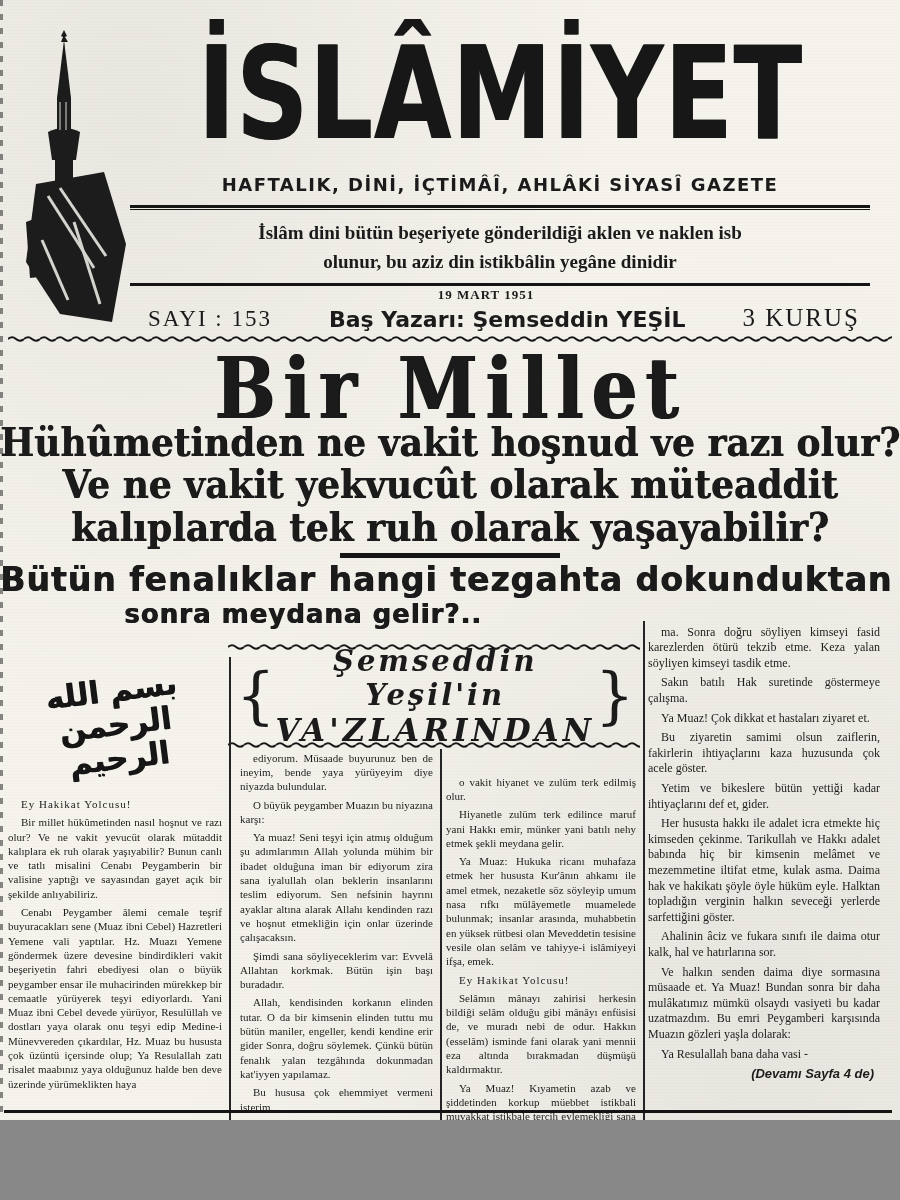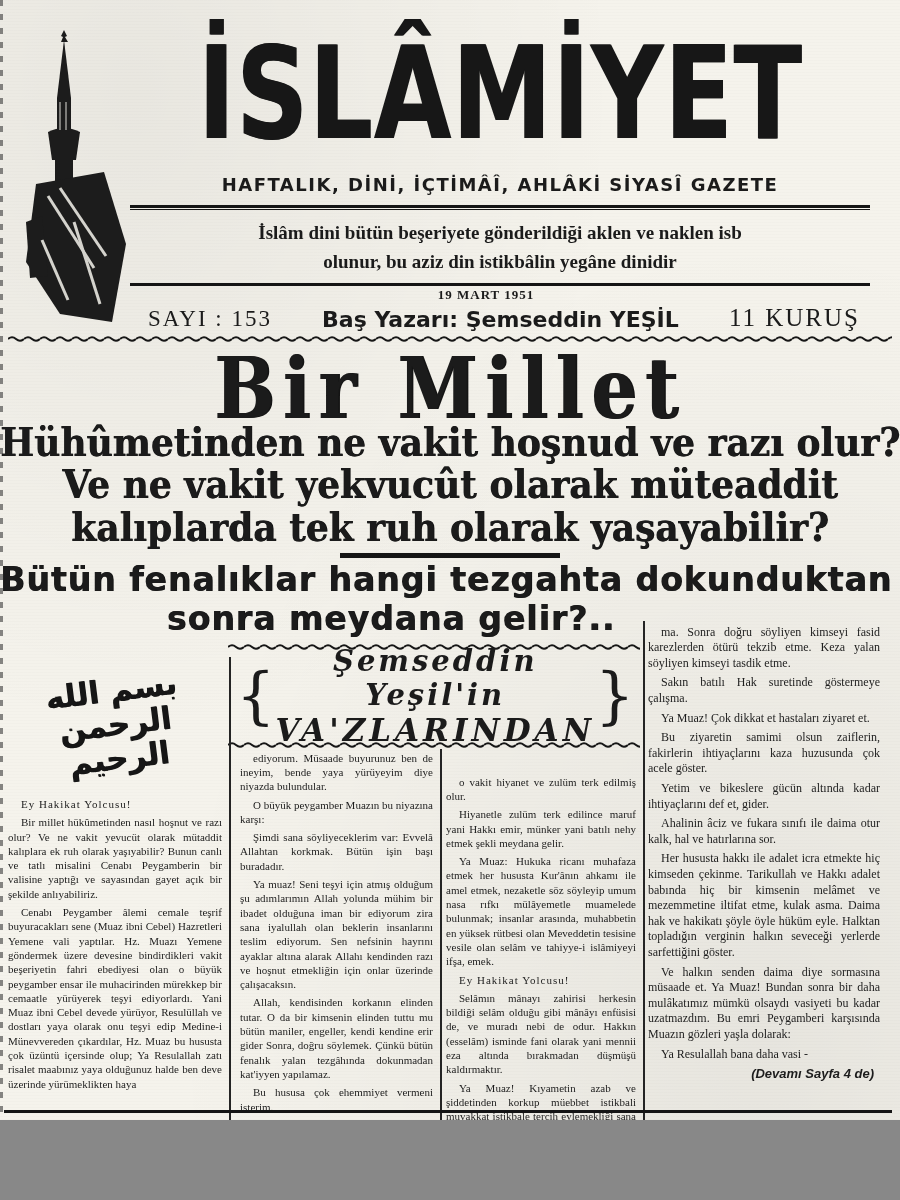--- a/index.html
+++ b/index.html
@@ -47,22 +47,22 @@
     letter-spacing:8px;margin-top:6px;transform:scaleY(1.18);transform-origin:50% 20%;
     text-shadow:1.5px 0 0 #141414;
   }
   .hl-sub{font-family:"DejaVu Serif",serif;font-weight:bold;font-size:36px;line-height:1.18;
     transform:scaleY(1.08);white-space:nowrap;text-shadow:0.6px 0 0 #141414;}
   .short-rule{width:220px;height:5px;background:#151515;margin:5px auto 4px auto;}
   .hl2-line1{font-family:"DejaVu Sans",sans-serif;font-weight:bold;font-size:33px;line-height:1.1;
     text-align:left;letter-spacing:1px;white-space:nowrap;text-shadow:0.8px 0 0 #141414;}
 
   .lower{position:relative;height:581px;overflow:hidden;}
-  .hl2-line2{position:absolute;top:0;left:136px;width:510px;text-align:center;
-    font-family:"DejaVu Sans",sans-serif;font-weight:bold;font-size:33px;letter-spacing:1px;
+  .hl2-line2{position:absolute;top:0;left:124px;width:510px;
+    font-family:"DejaVu Sans",sans-serif;font-weight:bold;font-size:26px;letter-spacing:1px;
     text-shadow:0.8px 0 0 #141414;}
   .wavy-boxtop{position:absolute;top:44px;left:228px;}
   .wavy-boxbottom{position:absolute;top:142px;left:228px;}
   .vaaz-box{position:absolute;top:54px;left:232px;width:404px;height:86px;
     display:flex;align-items:center;justify-content:space-between;padding:0 4px;box-sizing:border-box;}
   .brace{font-family:"DejaVu Serif",serif;font-size:62px;font-weight:normal;line-height:1;color:#1b1b1b;}
   .vaaz-text{flex:1;text-align:center;font-family:"DejaVu Serif",serif;font-style:italic;font-weight:bold;}
   .vaaz-l1{font-size:29px;letter-spacing:3px;}
   .vaaz-l2{font-size:31px;letter-spacing:4px;}
 
@@ -132,21 +132,21 @@
     <div class="rule-double"></div>
     <div class="motto">
       <div>İslâm dini bütün beşeriyete gönderildiği aklen ve naklen isb</div>
       <div>olunur, bu aziz  din istikbâlin yegâne dinidir</div>
     </div>
     <div class="rule-mid"></div>
     <div class="np-date">19 MART 1951</div>
     <div class="info-row">
       <span class="issue">SAYI : 153</span>
       <span class="editor">Baş Yazarı: Şemseddin YEŞİL</span>
-      <span class="price">11 KURUŞ</span>
+      <span class="price">3 KURUŞ</span>
     </div>
   </div>
 
   <svg class="wavy wavy-full" width="884" height="8">
     <rect width="100%" height="100%" fill="url(#wavepat)"></rect>
   </svg>
 
   <div class="headline1">
     <div class="hl-title">Bir Millet</div>
     <div class="hl-sub">Hühûmetinden ne vakit hoşnud ve razı olur?.</div>
@@ -180,44 +180,44 @@
     <div class="col col1">
       <div class="calligraphy">بسم الله الرحمن الرحيم</div>
       <p class="salut">Ey Hakikat Yolcusu!</p>
       <p>Bir millet hükûmetinden nasıl hoşnut ve razı olur? Ve ne vakit yevucüt olarak mütaddit kalıplara ek ruh olarak yaşıyabilir? Bunun canlı ve tatlı misalini Cenabı Peygamberin bir valisine yaptığı ve sayasından gayet açık bir şekilde anlıyabiliriz.</p>
       <p>Cenabı Peygamber âlemi cemale teşrif buyuracakları sene (Muaz ibni Cebel) Hazretleri Yemene vali yaptılar. Hz. Muazı Yemene göndermek üzere devesine bindirdikleri vakit beşeriyetin fahri ebediyesi olan o büyük peygamber ensar ile muhacirinden mürekkep bir cemaatle yürüyerek teşyi ediyorlardı. Yani Muaz ibni Cebel devede yürüyor, Resulüllah ve dostları yaya olarak onu teşyi edip Medine-i Münevvereden çıkardılar, Hz. Muaz bu hususta çok üzüntü içersinde olup; Ya Resulallah zatı risalet maabınız yaya olduğunuz halde ben deve üzerinde yürümeklikten haya</p>
     </div>
 
     <div class="col col2">
       <p>ediyorum. Müsaade buyurunuz ben de ineyim, bende yaya yürüyeyim diye niyazda bulundular.</p>
       <p>O büyük peygamber Muazın bu niyazına karşı:</p>
+      <p>Ya muaz! Seni teşyi için atmış olduğum şu adımlarımın Allah yolunda mühim bir ibadet olduğuna iman bir ediyorum zira sana iyalullah olan beklerin insanlarını teslim ediyorum. Sen nefsinin hayrını ayaklar altına alarak Allahı kendinden razı ve hoşnut etmekliğin için onlar üzerinde çalışacaksın.</p>
       <p>Şimdi sana söyliyeceklerim var: Evvelâ Allahtan korkmak. Bütün işin başı buradadır.</p>
-      <p>Ya muaz! Seni teşyi için atmış olduğum şu adımlarımın Allah yolunda mühim bir ibadet olduğuna iman bir ediyorum zira sana iyalullah olan beklerin insanlarını teslim ediyorum. Sen nefsinin hayrını ayaklar altına alarak Allahı kendinden razı ve hoşnut etmekliğin için onlar üzerinde çalışacaksın.</p>
       <p>Allah, kendisinden korkanın elinden tutar. O da bir kimsenin elinden tuttu mu bütün maniler, engeller, kendi kendine erir gider Sonra, doğru söylemek. Çünkü bütün fenalık yalan tezgâhında dokunmadan kat'iyyen yapılamaz.</p>
       <p>Bu hususa çok ehemmiyet vermeni isterim.</p>
       <p>Sonra, gerek menasib ve gerek güya zimmetine taalluk eyleyen hukuku erbabına eda etmek</p>
     </div>
 
     <div class="col col3">
       <p>o vakit hiyanet ve zulüm terk edilmiş olur.</p>
       <p>Hiyanetle zulüm terk edilince maruf yani Hakkı emir, münker yani batılı nehy etmek şekli meydana gelir.</p>
       <p>Ya Muaz: Hukuka ricanı muhafaza etmek her hususta Kur'ânın ahkamı ile amel etmek, nezaketle söz söyleyip umum nasa rıfkı mülâyemetle muamelede bulunmak; insanlar arasında, muhabbetin en yüksek rütbesi olan Meveddetin tesisine vesile olan selâm ve tahiyye-i islâmiyeyi ifşa, emek.</p>
       <p class="salut">Ey Hakikat Yolcusu!</p>
       <p>Selâmın mânayı zahirisi herkesin bildiği selâm olduğu gibi mânâyı enfüsisi de, ve muradı nebi de odur. Hakkın (esselâm) isminde fani olarak yani mennii eza altında bırakmadan düşmüşü kaldırmaktır.</p>
       <p>Ya Muaz! Kıyametin azab ve şiddetinden korkup müebbet istikbali muvakkat istikbale tercih eylemekliği sana vasiyet eylerim. Ya Muaz! Hiç bir müslim ve gayri müslime sebbu şeh etme onlara eza ve cefa verecek hiç bir kavilde bulun-</p>
     </div>
 
     <div class="col col4">
       <p>ma. Sonra doğru söyliyen kimseyi fasid karezlerden ötürü tekzib etme. Keza yalan söyliyen kimseyi tasdik etme.</p>
       <p>Sakın batılı Hak suretinde göstermeye çalışma.</p>
       <p>Ya Muaz! Çok dikkat et hastaları ziyaret et.</p>
       <p>Bu ziyaretin samimi olsun zaiflerin, fakirlerin ihtiyaçlarını kaza huzusunda çok acele göster.</p>
-      <p>Yetim ve bikeslere gücün altında kadar ihtiyaçlarını def et, gider.</p>
+      <p>Yetim ve bikeslere bütün yettiği kadar ihtiyaçlarını def et, gider.</p>
+      <p>Her hususta hakkı ile adalet icra etmekte hiç kimseden çekinme. Tarikullah ve Hakkı adalet babında hiç bir kimsenin melâmet ve mezemmetine iltifat etme, kulak asma. Daima hak ve hakikatı şöyle öyle hüküm eyle. Halktan topladığın verginin halkın seveceği yerlerde sarfettiğini göster.</p>
       <p>Ahalinin âciz ve fukara sınıfı ile daima otur kalk, hal ve hatırlarına sor.</p>
-      <p>Her hususta hakkı ile adalet icra etmekte hiç kimseden çekinme. Tarikullah ve Hakkı adalet babında hiç bir kimsenin melâmet ve mezemmetine iltifat etme, kulak asma. Daima hak ve hakikatı şöyle öyle hüküm eyle. Halktan topladığın verginin halkın seveceği yerlerde sarfettiğini göster.</p>
       <p>Ve halkın senden daima diye sormasına müsaade et. Ya Muaz! Bundan sonra bir daha mulâkatımız mümkü olsaydı vasiyeti bu kadar uzatmazdım. Bu emri Peygamberi karşısında Muazın gözleri yaşla dolarak:</p>
       <p>Ya Resulallah bana daha vasi -</p>
       <div class="continuation">(Devamı Sayfa 4 de)</div>
     </div>
 
     <div class="vrule vrule1"></div>
     <div class="vrule vrule2"></div>
     <div class="vrule vrule3"></div>
   </div>
 

